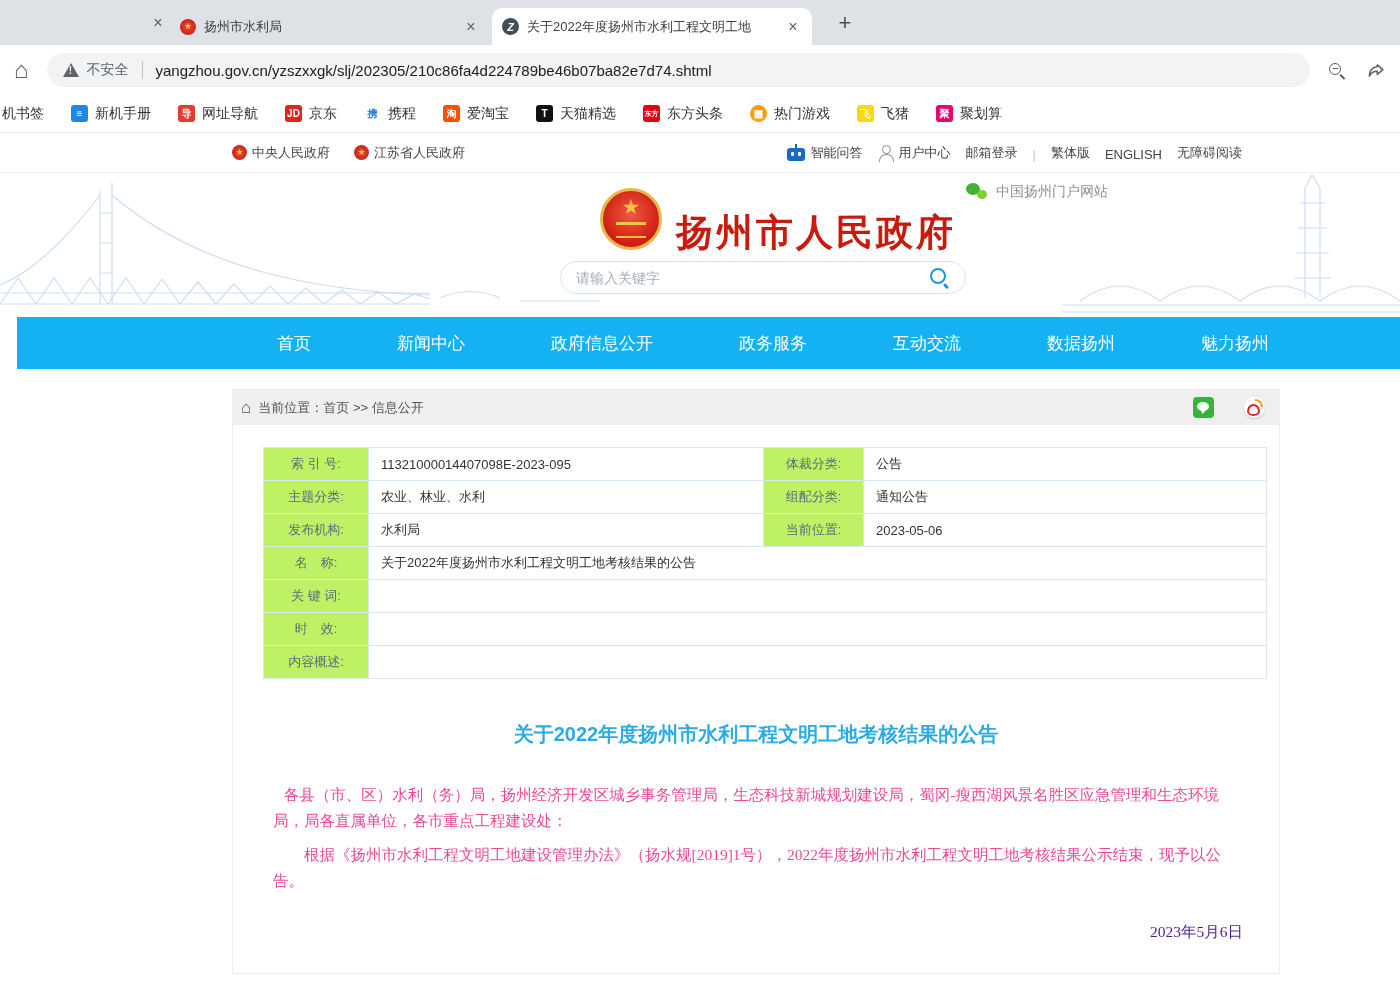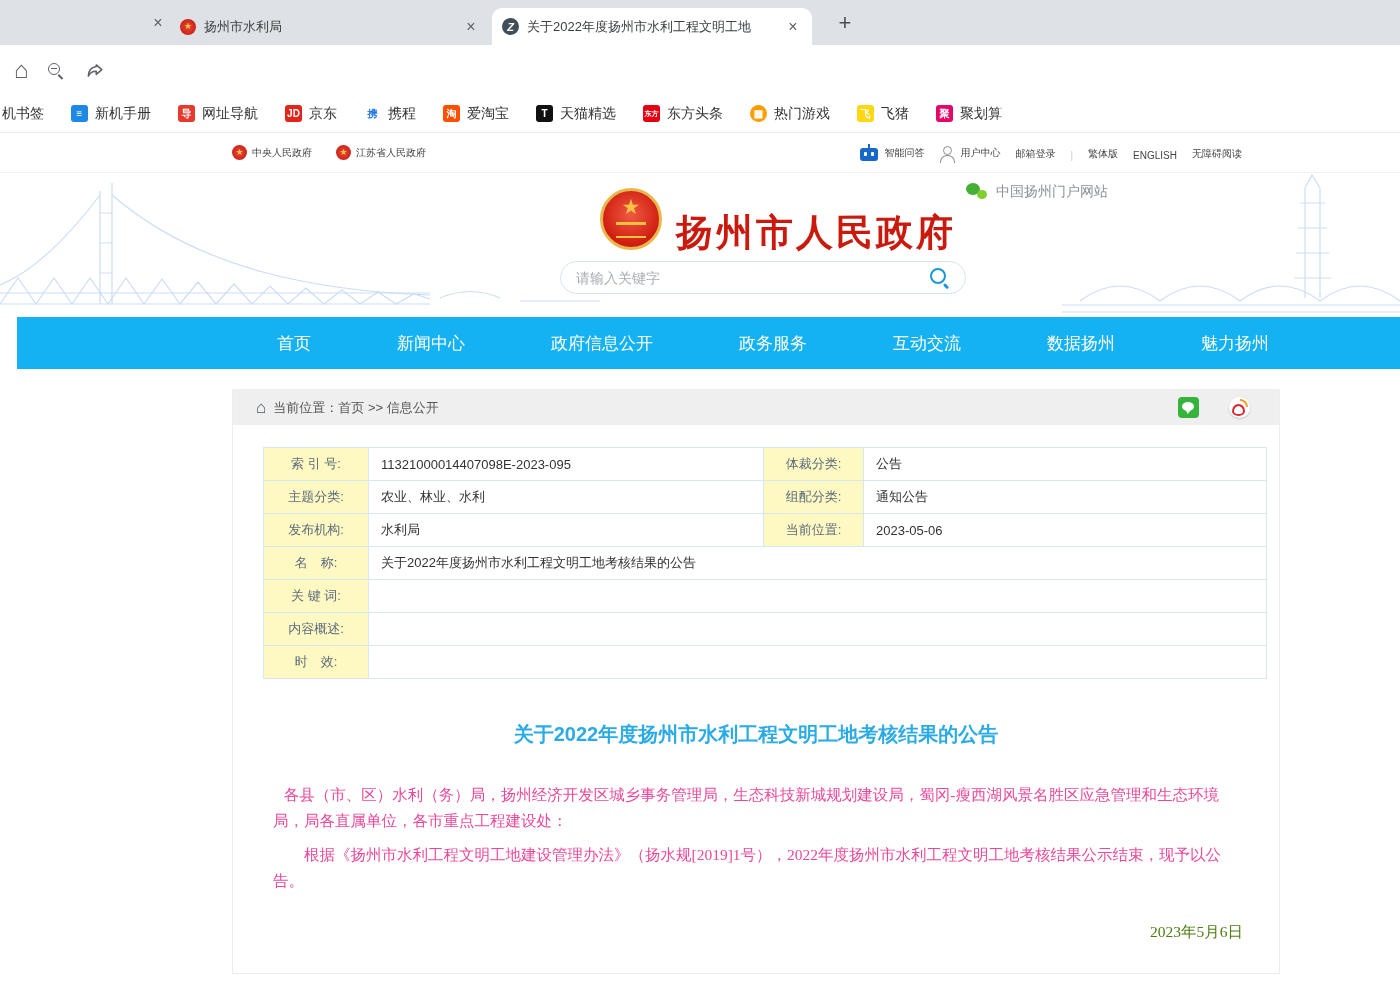--- a/index.html
+++ b/index.html
@@ -39,21 +39,21 @@
 .mag i{position:absolute;left:4.6px;top:6px;width:5.5px;height:1.8px;background:currentColor}
 .share{flex:0 0 auto;cursor:pointer}
 
 
 .bmbar{height:38px;background:#fff;display:flex;align-items:center;padding-left:2px;border-bottom:1px solid #e7e9ec}
 .bm{display:flex;align-items:center;margin-right:27px;font-size:14px;color:#333;cursor:pointer;white-space:nowrap}
 .bm-ic{width:17px;height:17px;border-radius:3px;margin-right:7px;display:flex;align-items:center;justify-content:center;font-size:10px;font-weight:bold;line-height:1;flex:0 0 auto}
 
 
 .utilbar{height:40px;background:#fff;border-bottom:1px solid #f2f2f2}
-.util-inner{margin-left:232px;width:1010px;height:100%;display:flex;align-items:center;justify-content:space-between;font-size:10px;color:#444}
+.util-inner{margin-left:232px;width:1010px;height:100%;display:flex;align-items:center;justify-content:space-between;font-size:13px;color:#444}
 .gov-links{display:flex;align-items:center}
 .gov-link{display:flex;align-items:center;margin-right:24px;cursor:pointer}
 .util-right{display:flex;align-items:flex-end;gap:15px}
 .pair{display:flex;align-items:center;gap:6px}
 .util-link{cursor:pointer}
 .pipe{color:#c9c9c9}
 .robot{position:relative;width:18px;height:13px;background:#1768c9;border-radius:3px;margin-top:3px}
 .robot i{position:absolute;background:#fff;width:3px;height:4px;top:4px;border-radius:1px}
 .robot i.l{left:4px}.robot i.r{right:4px}
 .robot::before{content:"";position:absolute;top:-4px;left:8px;width:2px;height:4px;background:#1768c9}
@@ -82,42 +82,42 @@
 .smag::before{content:"";position:absolute;left:1px;top:1px;width:12px;height:12px;border:2.6px solid currentColor;border-radius:50%}
 .smag::after{content:"";position:absolute;left:15.5px;top:15.5px;width:6px;height:2.6px;background:currentColor;transform:rotate(45deg);transform-origin:0 0;border-radius:2px}
 
 
 .mainnav{height:52px;background:#14b2f2}
 .nav-inner{margin-left:232px;width:1048px;height:100%;display:flex;align-items:center;justify-content:space-between;padding:0 28px}
 .nav-item{color:#fff;font-size:17px;cursor:pointer;white-space:nowrap}
 
 
 .panel{margin:20px 0 0 232px;width:1048px;background:#fff;border:1px solid #ededed;padding-bottom:30px}
-.crumbbar{height:35px;background:#efefef;display:flex;align-items:center;padding:0 23px;font-size:13px;color:#555}
+.crumbbar{height:35px;background:#efefef;display:flex;align-items:center;padding:0 8px;font-size:13px;color:#555}
 .crumb-home{color:#44566a;font-size:17px;margin-right:7px;line-height:1}
 .crumb-home::after{content:"⌂"}
 .wc-sq{width:21px;height:21px;background:#36b33a;border-radius:4px;position:relative;margin-left:auto;cursor:pointer}
 .wc-sq::before{content:"";position:absolute;left:4px;top:5px;width:12px;height:9px;background:#fff;border-radius:50%}
 .wc-sq::after{content:"";position:absolute;left:7px;top:13px;border-left:3px solid transparent;border-right:2px solid transparent;border-top:4px solid #fff;transform:rotate(18deg)}
 .wb{width:21px;height:21px;border-radius:50%;background:#fff;box-shadow:0 1px 2px rgba(0,0,0,.18);position:relative;margin-left:30px;margin-right:6px;cursor:pointer}
 .wb::before{content:"";position:absolute;left:3px;top:7px;width:9px;height:8px;border:2px solid #d7242e;border-radius:50%/60% 60% 40% 40%}
 .wb::after{content:"";position:absolute;right:2px;top:2px;width:6px;height:6px;border-top:2px solid #f0a12a;border-right:2px solid #f0a12a;border-radius:0 8px 0 0}
 
 
 .meta{margin:22px 0 0 30px;width:1003px;border-collapse:collapse;table-layout:fixed}
 .meta td{border:1px solid #d6e7f5;height:33px;font-size:13px;overflow:hidden;white-space:nowrap}
-.m-label{background:#fef9c3;color:#5b6b7b;text-align:center;padding:0 4px}
+.m-label{background:#bef264;color:#5b6b7b;text-align:center;padding:0 4px}
 .m-value{color:#333;padding:0 12px}
 
 
 .art-title{margin-top:42px;text-align:center;font-size:20px;font-weight:bold;color:#2aabe8}
 .art-body{margin:0 40px;font-family:Liberation Serif, serif;font-size:15.5px;color:#ec4899;line-height:26px}
 .p1{margin-top:34px;text-indent:.7em}
 .p2{margin-top:8px;text-indent:2em}
-.art-date{margin-top:28px;text-align:right;padding-right:36px;font-family:"Liberation Serif",serif;font-size:15.5px;color:#4d7c0f}
+.art-date{margin-top:28px;text-align:right;padding-right:36px;font-family:"Liberation Serif",serif;font-size:15.5px;color:#4c1d95}
 </style>
 </head>
 <body>
 
 <div class="tabstrip">
   <span class="tabx abs"></span>
   <div class="tab tab2">
     <span class="fav-emblem"></span>
     <span class="tlabel">扬州市水利局</span>
     <span class="tabx"></span>
@@ -125,20 +125,26 @@
   <div class="tab tab3 active">
     <span class="favz"></span>
     <span class="tlabel">关于2022年度扬州市水利工程文明工地</span>
     <span class="tabx"></span>
   </div>
   <span class="newtab"></span>
 </div>
 
 <div class="toolbar">
   <span class="home-ic"></span>
+  <div class="omnibox">
+    <span class="warn"></span>
+    <span class="sec">不安全</span>
+    <span class="odiv"></span>
+    <span class="url">yangzhou.gov.cn/yzszxxgk/slj/202305/210c86fa4d224789be46b07ba82e7d74.shtml</span>
+  </div>
   <span class="mag">
       <i></i>
     </span>
   <svg class="share" width="19" height="19" viewBox="0 0 24 24">
       <path d="M13 5l7 6-7 6v-4c-5 0-8 2-10 6 0-7 4-11 10-12V5z" fill="none" stroke="#5f6368" stroke-width="2" stroke-linejoin="round"></path>
     </svg>
 </div>
 
 <div class="bmbar">
     <div class="bm">
@@ -296,25 +302,25 @@
         </tr>
         <tr>
           <td class="m-label">名　称:</td>
           <td class="m-value" colspan="3">关于2022年度扬州市水利工程文明工地考核结果的公告</td>
         </tr>
         <tr>
           <td class="m-label">关 键 词:</td>
           <td class="m-value" colspan="3"></td>
         </tr>
         <tr>
+          <td class="m-label">时　效:</td>
+          <td class="m-value" colspan="3"></td>
+        </tr>
+        <tr>
           <td class="m-label">内容概述:</td>
-          <td class="m-value" colspan="3"></td>
-        </tr>
-        <tr>
-          <td class="m-label">时　效:</td>
           <td class="m-value" colspan="3"></td>
         </tr>
       </tbody>
   </table>
 
   <div class="art-title" style="color: rgb(42, 171, 232);">关于2022年度扬州市水利工程文明工地考核结果的公告</div>
   <div class="art-body">
     <p class="p1">各县（市、区）水利（务）局，扬州经济开发区城乡事务管理局，生态科技新城规划建设局，蜀冈-瘦西湖风景名胜区应急管理和生态环境局，局各直属单位，各市重点工程建设处：</p>
     <p class="p2">根据《扬州市水利工程文明工地建设管理办法》（扬水规[2019]1号），2022年度扬州市水利工程文明工地考核结果公示结束，现予以公告。</p>
   </div>

